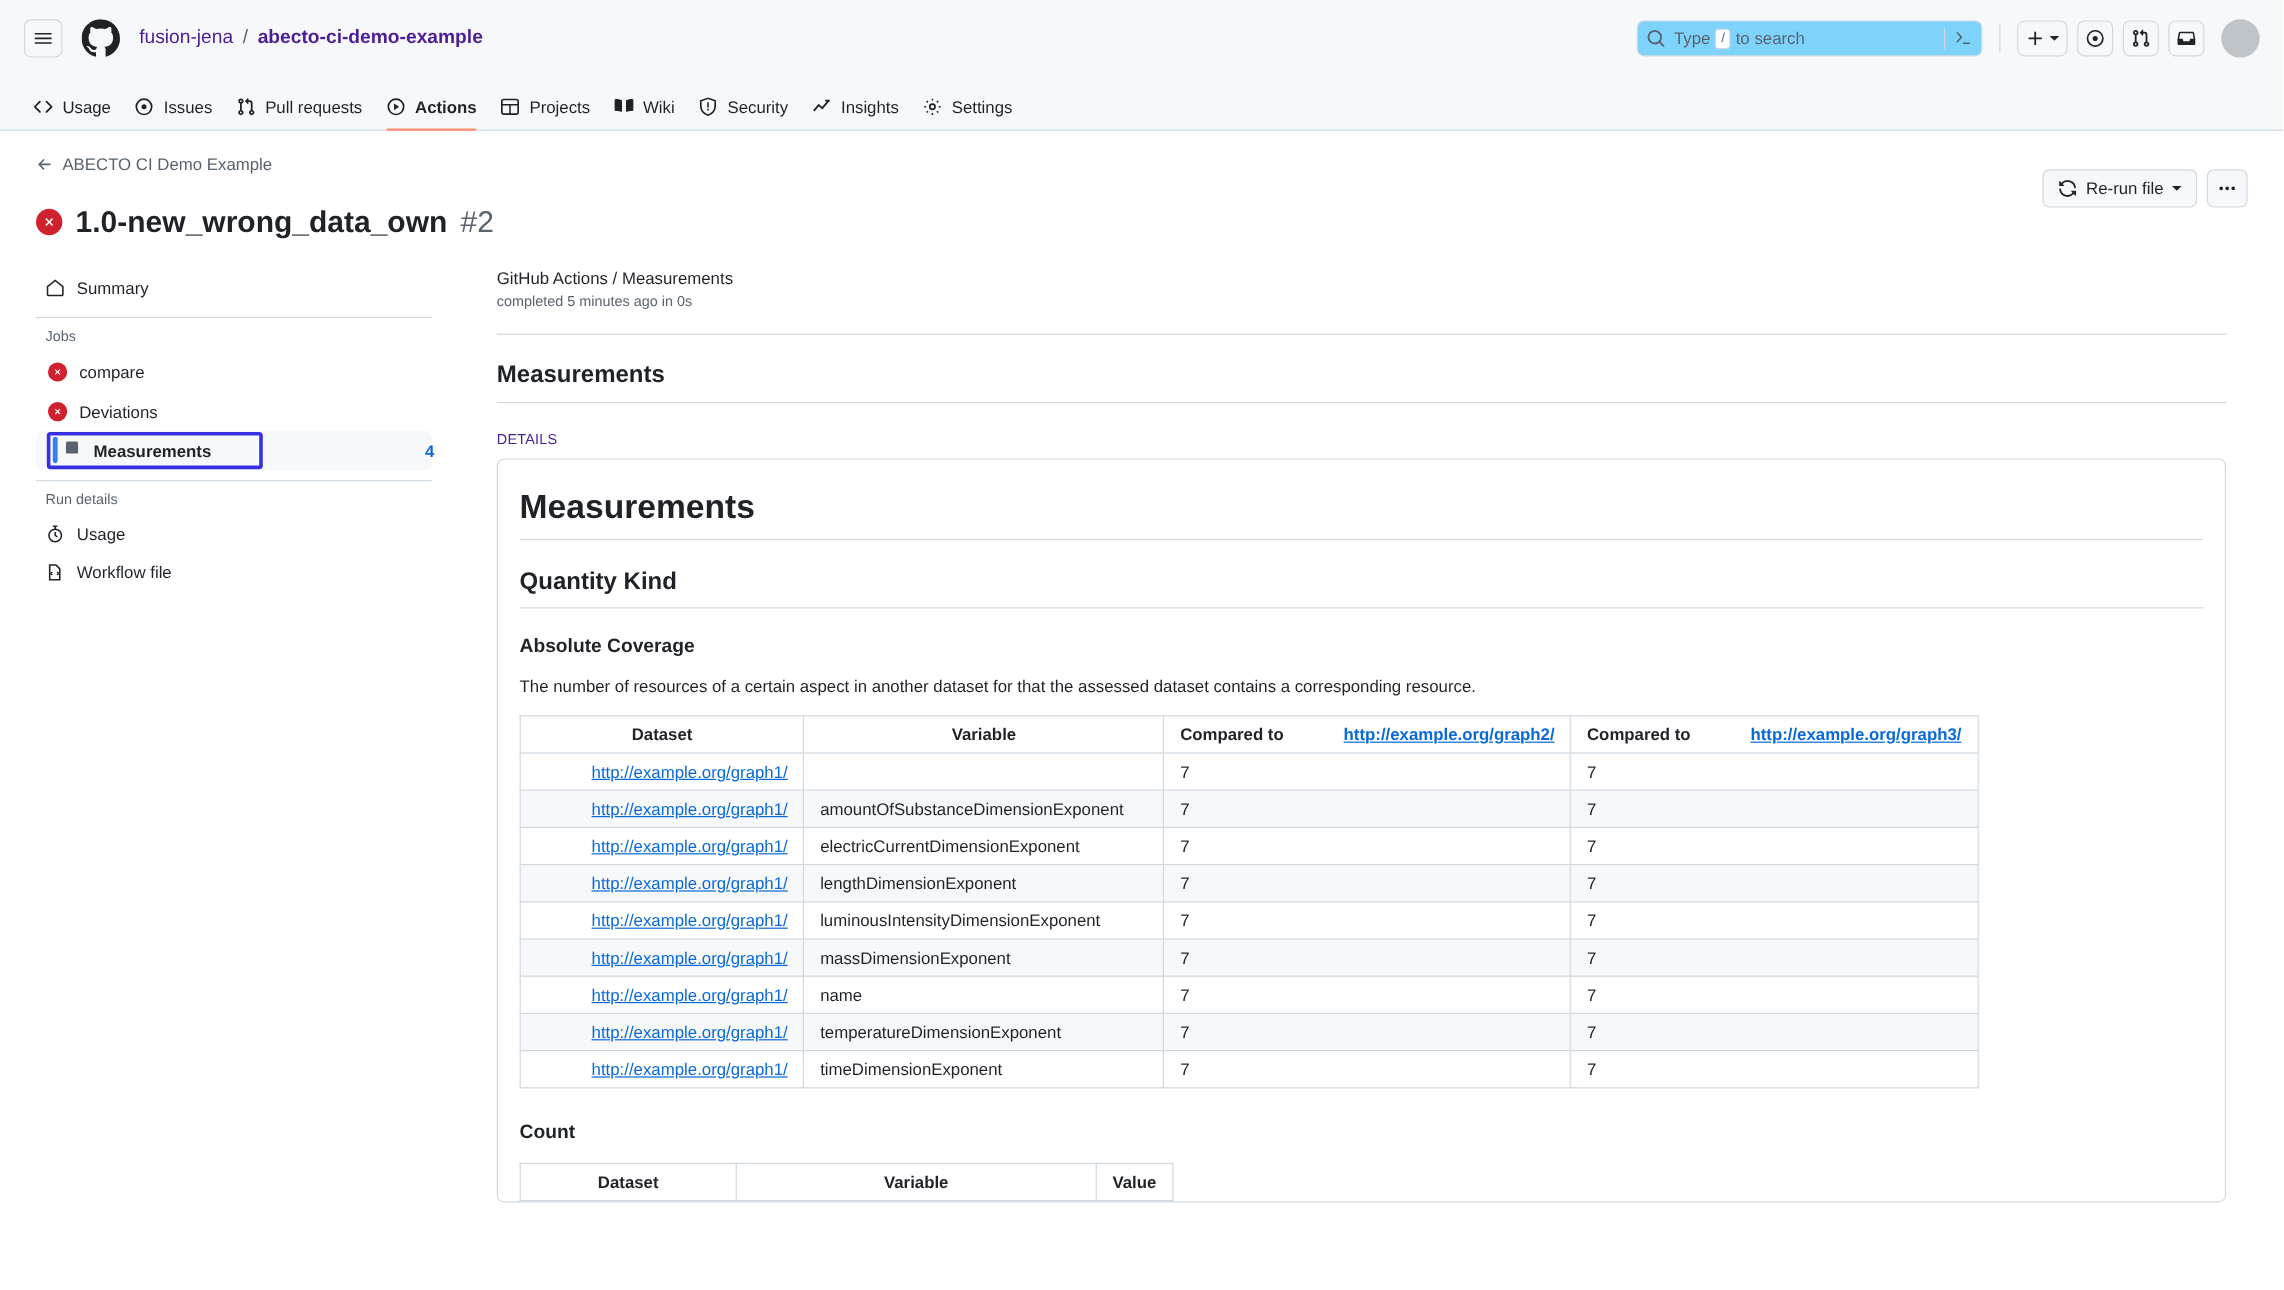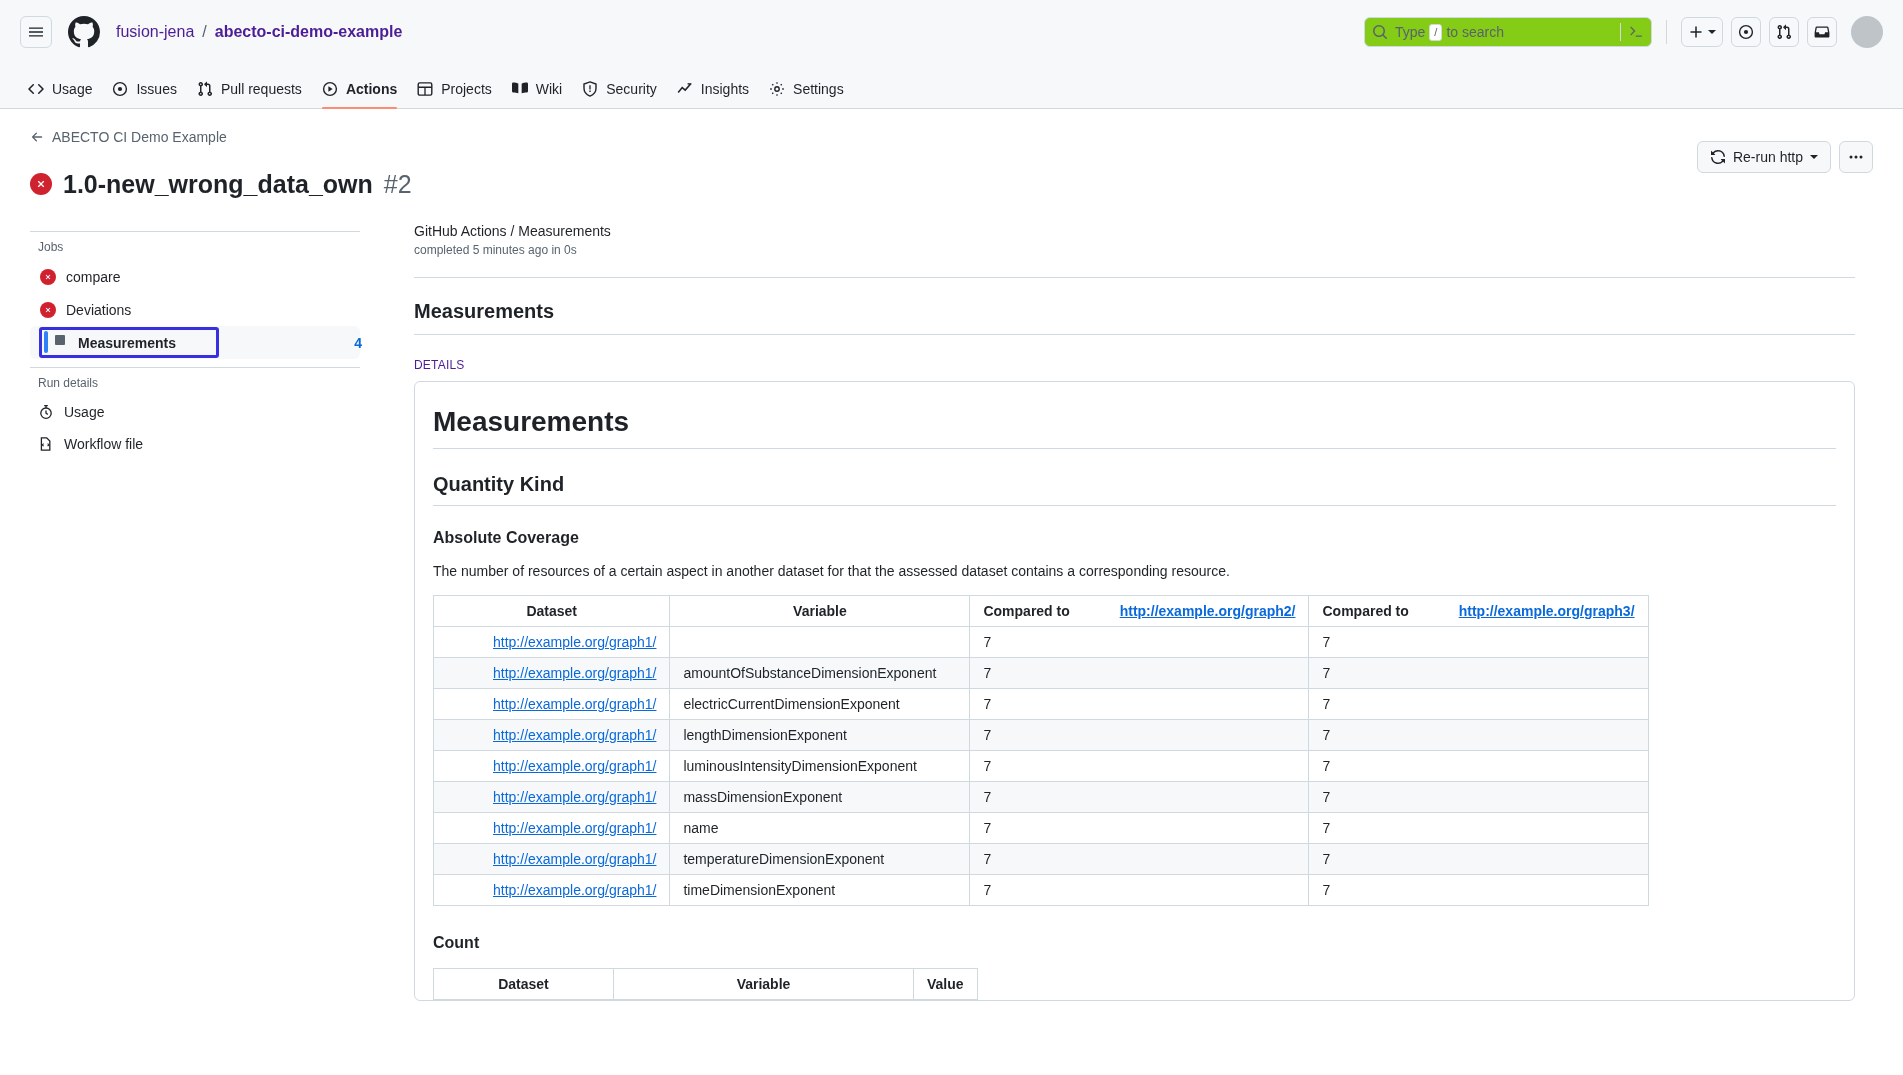--- a/index.html
+++ b/index.html
@@ -39,21 +39,21 @@
 
   .hdr-right {
     position: absolute;
     right: 20px; top: 0; height: 64px;
     display: flex; align-items: center; gap: 8px;
   }
   .searchbox {
     width: 288px; height: 30px;
     border: 1px solid #d1d9e0;
     border-radius: 6px;
-    background: #84cc16;
+    background: #7dd3fc;
     display: flex; align-items: center;
     padding: 0 7px;
     gap: 7px;
     cursor: text;
   }
   .searchbox .ph {
     flex: 1;
     font-size: 14px;
     color: #59636e;
     display: flex; align-items: center; gap: 4px;
@@ -457,36 +457,42 @@
     </span>
     <span class="run-title">1.0-new_wrong_data_own</span>
     <span class="run-number">#2</span>
   </div>
 
   <div class="run-actions">
     <div class="btn">
       <svg width="16" height="16" viewBox="0 0 16 16">
         <path fill="#1f2328" d="M1.705 8.005a.75.75 0 0 1 .834.656 5.5 5.5 0 0 0 9.592 2.97l-1.204-1.204a.25.25 0 0 1 .177-.427h3.646a.25.25 0 0 1 .25.25v3.646a.25.25 0 0 1-.427.177l-1.38-1.38A7.002 7.002 0 0 1 1.05 8.84a.75.75 0 0 1 .656-.834ZM8 2.5a5.487 5.487 0 0 0-4.131 1.869l1.204 1.204A.25.25 0 0 1 4.896 6H1.25A.25.25 0 0 1 1 5.75V2.104a.25.25 0 0 1 .427-.177l1.38 1.38A7.002 7.002 0 0 1 14.95 7.16a.75.75 0 0 1-1.49.178A5.5 5.5 0 0 0 8 2.5Z"></path>
       </svg>
-      <span>Re-run http</span>
+      <span>Re-run file</span>
       <span class="caret"></span>
     </div>
     <div class="btn sq">
       <svg width="16" height="16" viewBox="0 0 16 16">
         <circle cx="3" cy="8" r="1.5" fill="#1f2328"></circle>
         <circle cx="8" cy="8" r="1.5" fill="#1f2328"></circle>
         <circle cx="13" cy="8" r="1.5" fill="#1f2328"></circle>
       </svg>
     </div>
   </div>
 </div>
 
 <div class="body-wrap">
 
   <div class="sidebar">
+    <div class="side-item">
+      <svg width="16" height="16" viewBox="0 0 16 16">
+        <path fill="none" stroke="#1f2328" stroke-width="1.3" d="M1.6 6.9 8 1.7l6.4 5.2v6.5a.8.8 0 0 1-.8.8H2.4a.8.8 0 0 1-.8-.8Z"></path>
+      </svg>
+      <span class="lbl">Summary</span>
+    </div>
 
     <div class="side-divider"></div>
 
     <div class="side-section">Jobs</div>
 
     <div class="job-row">
       <div class="job-main">
         <span class="statusdot-fail">
           <svg width="10" height="10" viewBox="0 0 16 16">
             <path fill="#ffffff" d="M4.3 5.35 5.35 4.3 8 6.95l2.65-2.65 1.05 1.05L9.05 8l2.65 2.65-1.05 1.05L8 9.05 5.35 11.7 4.3 10.65 6.95 8Z"></path>

